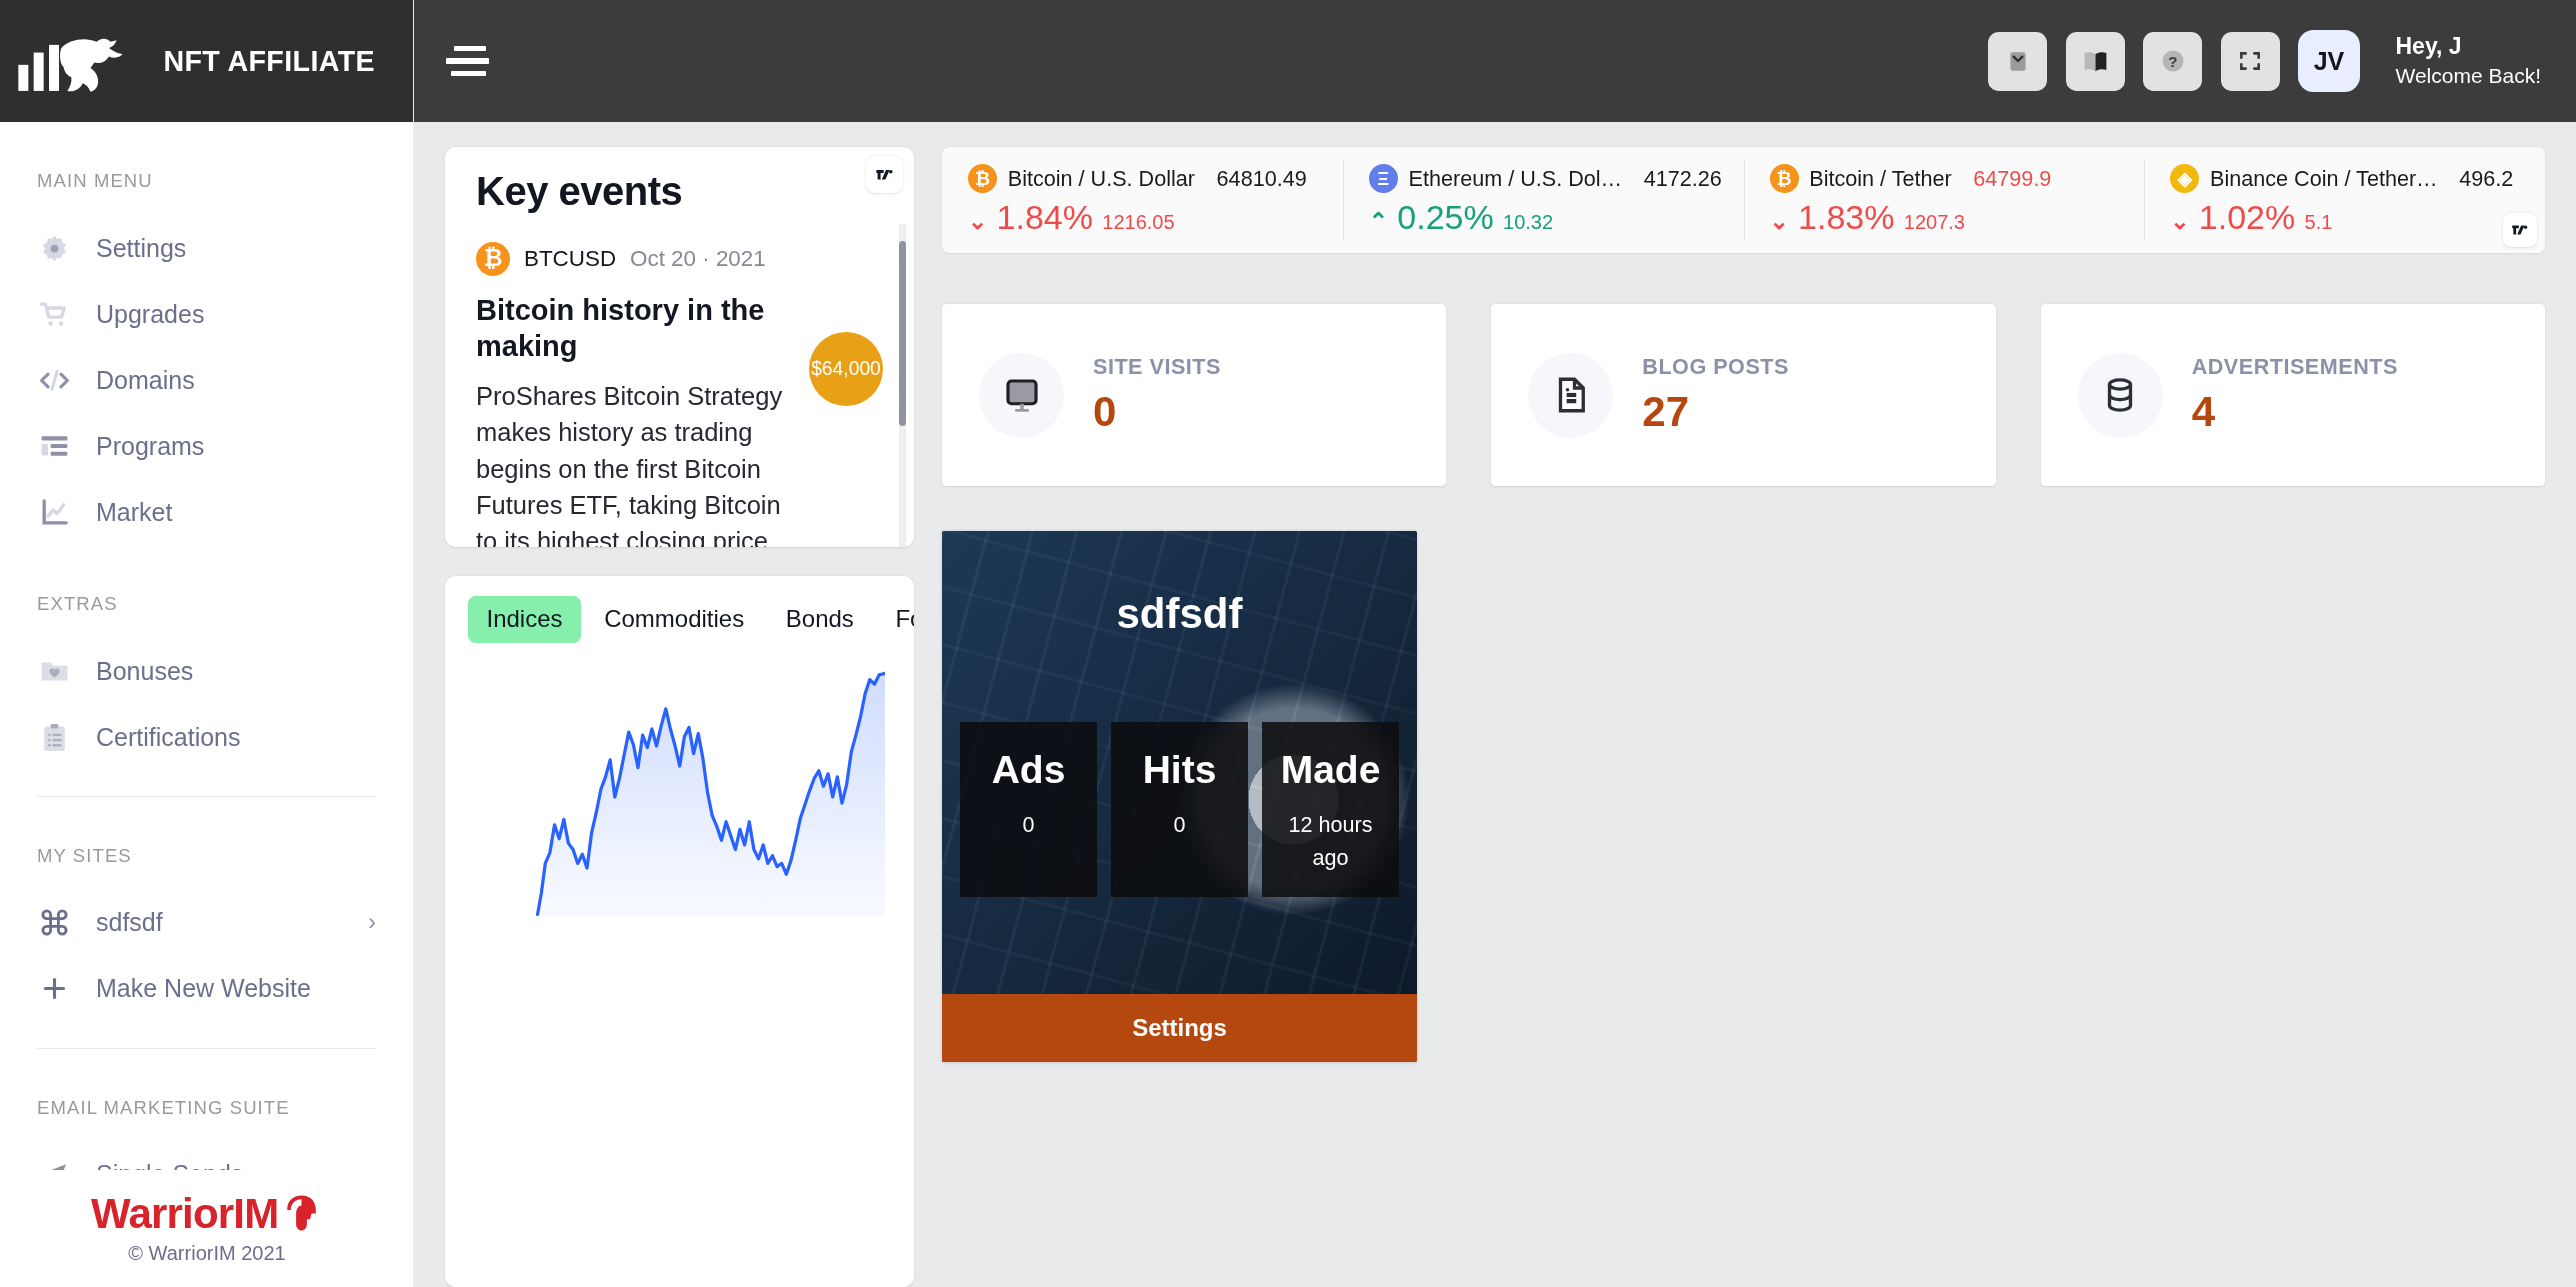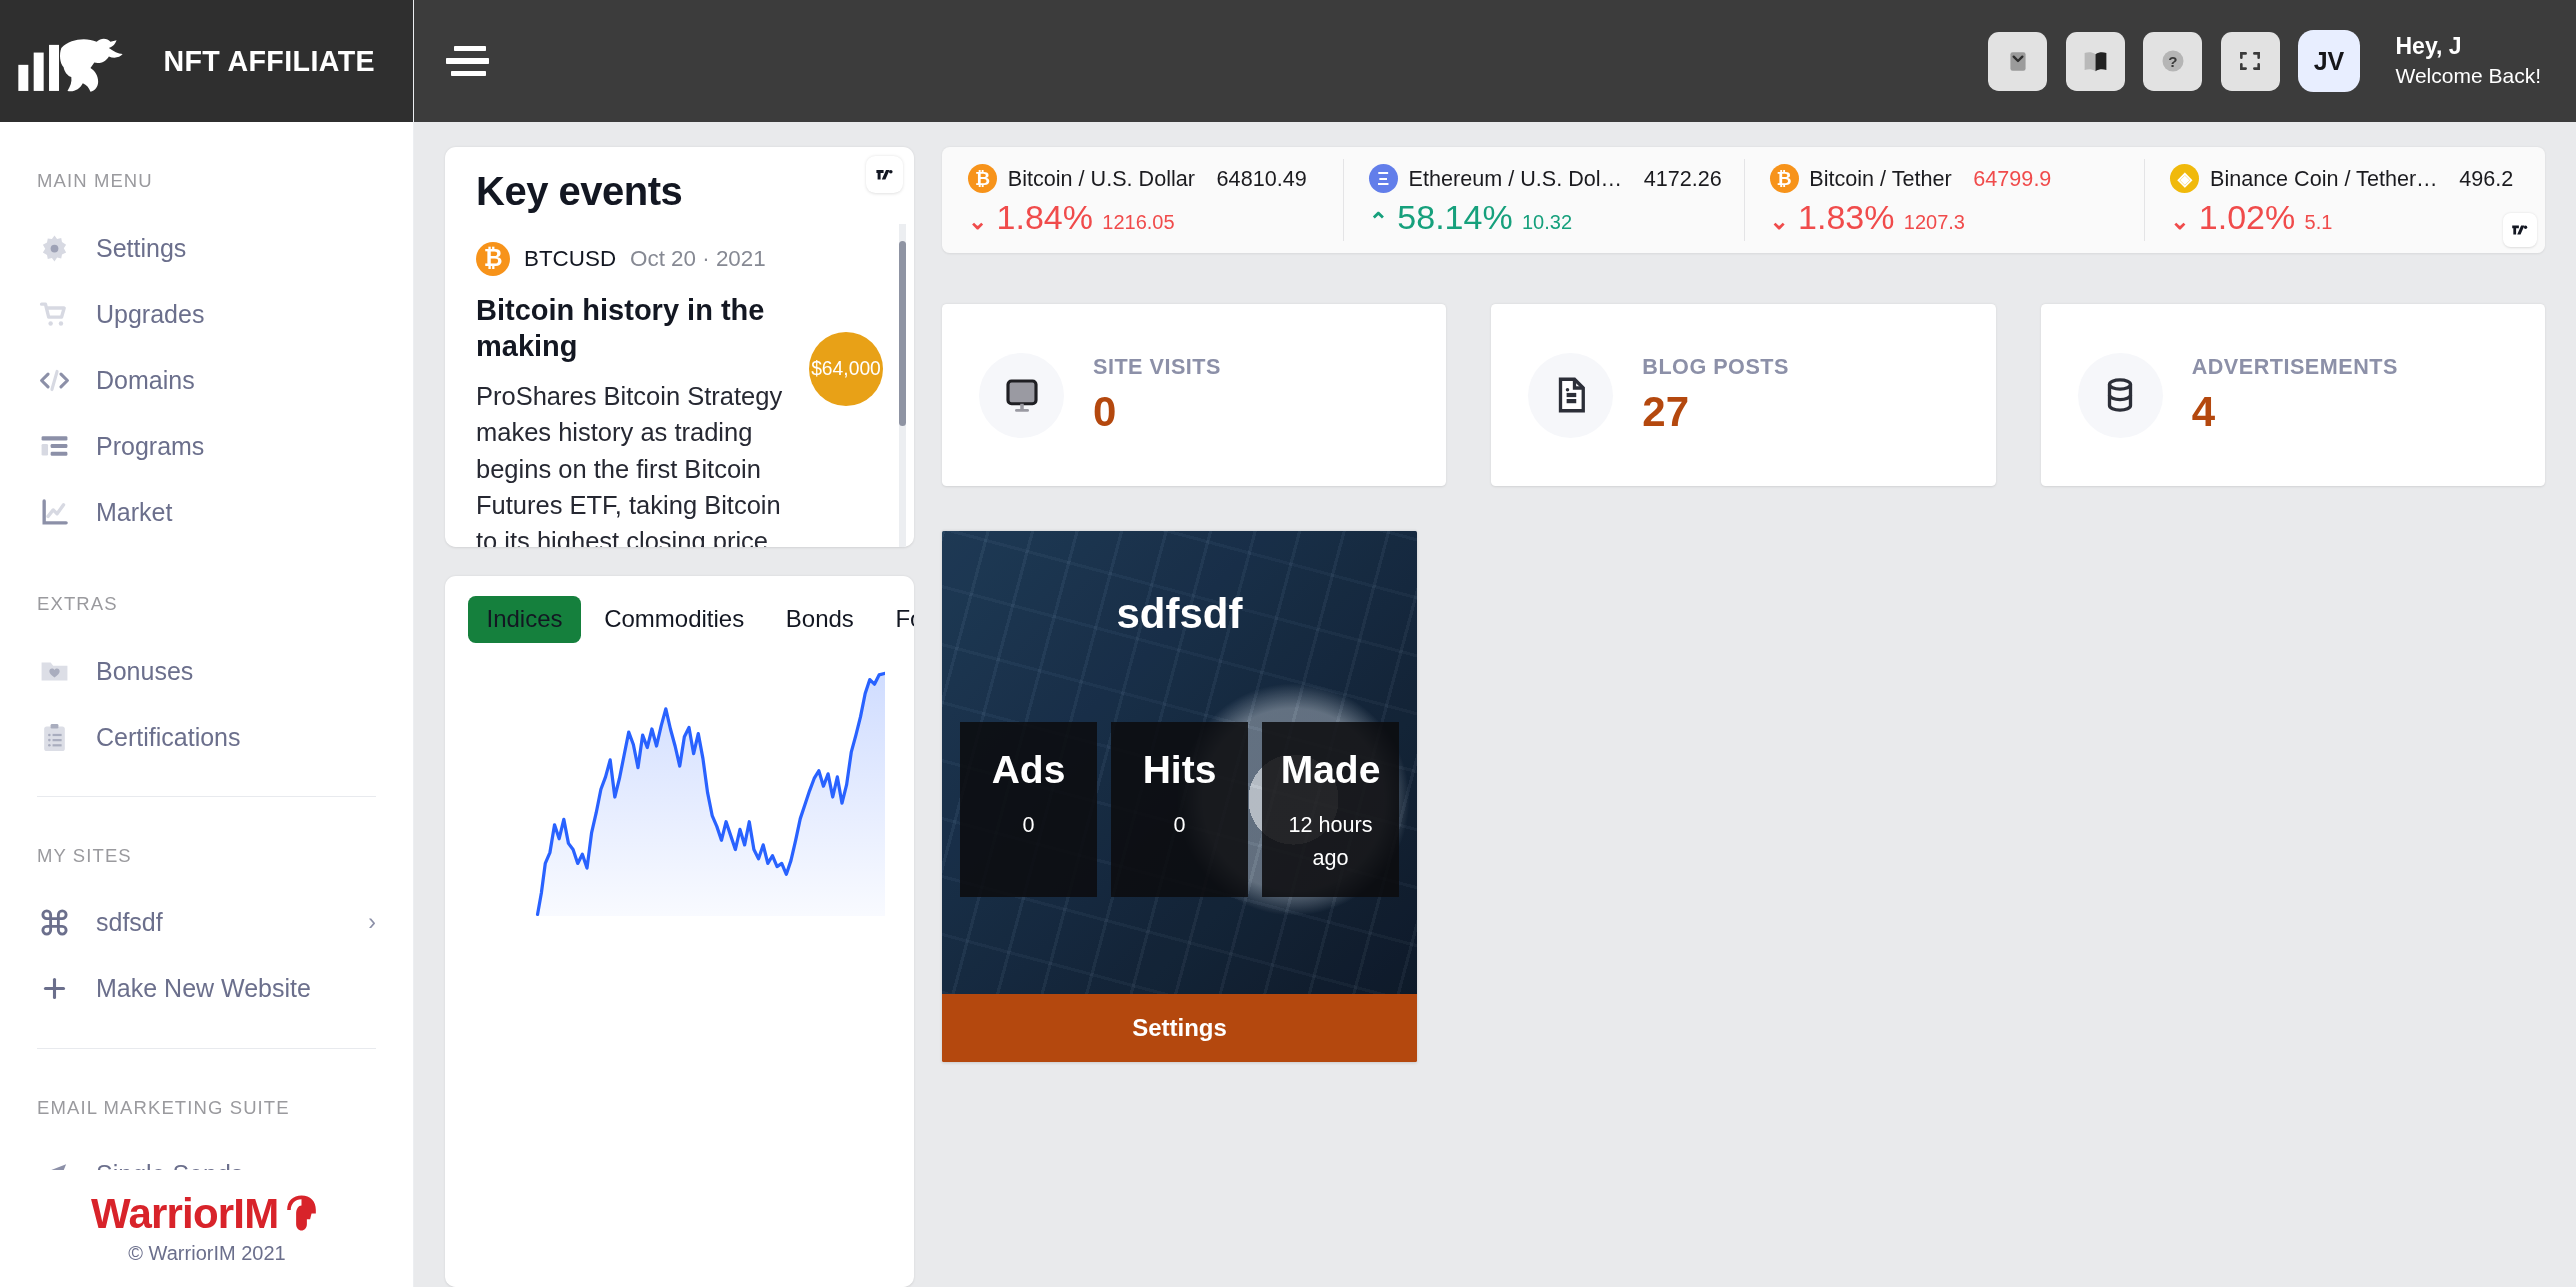--- a/index.html
+++ b/index.html
@@ -107,21 +107,21 @@
   .ev-text { flex: 1; }
   .ev-title { font-size: 29px; font-weight: bold; color: #131722; line-height: 1.25; max-width: 324px; }
   .ev-desc { font-size: 25.5px; color: #262832; line-height: 1.42; margin-top: 14px; max-width: 309px; }
   .ev-thumb { width: 74px; height: 74px; border-radius: 50%; flex: 0 0 74px; margin-top: 40px;
     display:flex; align-items:center; justify-content:center; color:#fff; font-size:19.3px; font-weight:normal; overflow:hidden;}
   .ev-thumb.price { background: #e8a117; }
 
   .market-card { flex: 1; padding: 20px 23px 0 23px; overflow: hidden; position: relative; }
   .mk-tabs { display: flex; gap: 4.6px; align-items: center; }
   .mk-tab { font-size: 24px; color: #131722; padding: 9.3px 18.5px; border-radius: 7.7px; cursor: pointer; }
-  .mk-tab.active { background: #15803d; }
+  .mk-tab.active { background: #86efac; }
   .mk-chart { margin-top: 18.5px; height: 255px; }
 
   
   .right-col { flex: 1; padding-left: 28px; display: flex; flex-direction: column; }
   .ticker-bar {
     background: #fafafa; border-radius: 7.7px; display: flex; height: 106px;
     box-shadow: 0 0.8px 2.3px rgba(0,0,0,.08); position: relative; overflow: hidden;
   }
   .ticker {
     flex: 1; padding: 17px 20px 0 26px; position: relative;
@@ -476,21 +476,21 @@
           </div>
 
           <div class="ticker">
             <div class="tk-top">
               <span class="tk-coin" style="background:#627eea">Ξ</span>
               <span class="tk-name">Ethereum / U.S. Dol…</span>
               <span class="tk-price">4172.26</span>
             </div>
             <div class="tk-bot">
               <span class="tk-arrow pos">⌃</span>
-              <span class="tk-pct pos">58.14%</span>
+              <span class="tk-pct pos">0.25%</span>
               <span class="tk-chg pos">10.32</span>
             </div>
           </div>
 
           <div class="ticker">
             <div class="tk-top">
               <span class="tk-coin" style="background:#f7931a">₿</span>
               <span class="tk-name">Bitcoin / Tether</span>
               <span class="tk-price down">64799.9</span>
             </div>

